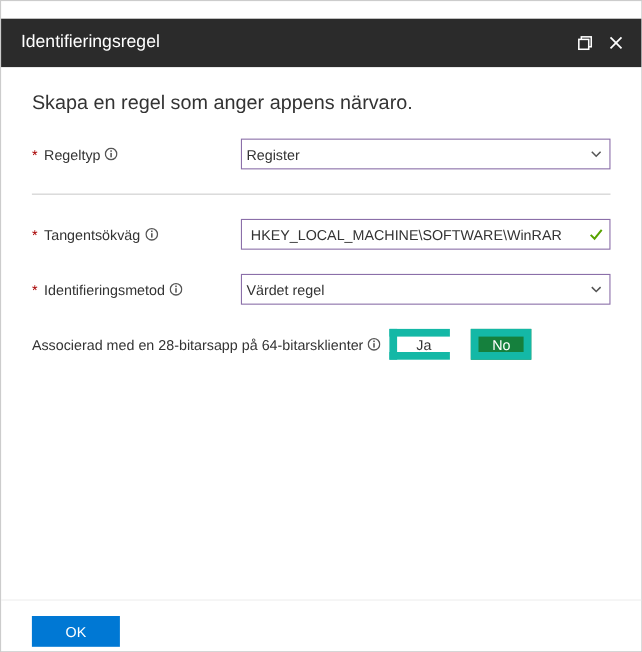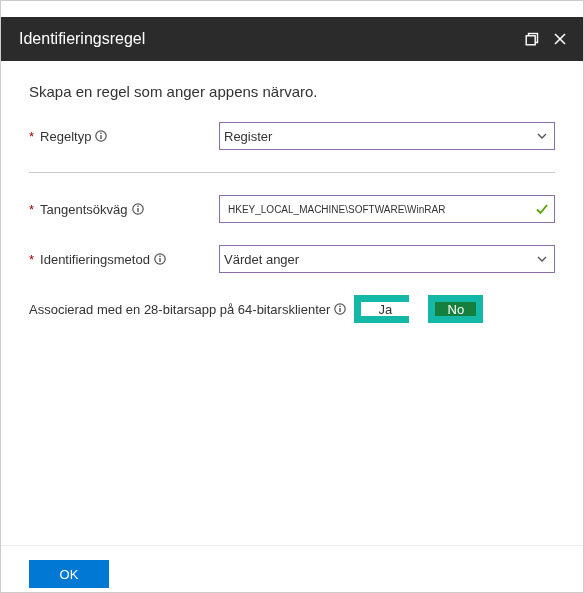--- a/index.html
+++ b/index.html
@@ -51,21 +51,21 @@
       cursor: pointer;
       color: #fff;
     }
     .content {
       flex: 1 1 auto;
       padding: 22px 28px 12px 28px;
       overflow: auto;
     }
     .desc {
       color: #333;
-      font-size: 15px;
+      font-size: 18px;
       margin-bottom: 22px;
     }
     .form-row {
       display: flex;
       align-items: center;
       margin-bottom: 22px;
     }
     .label-col {
       width: 190px;
       display: flex;
@@ -104,21 +104,21 @@
       position: absolute;
       right: 6px;
       top: 50%;
       transform: translateY(-50%);
     }
     .text-input {
       width: 100%;
       height: 28px;
       border: 1px solid #8b6fa9;
       padding: 0 30px 0 8px;
-      font-size: 10px;
+      font-size: 13px;
       color: #333;
       outline: none;
       font-family: inherit;
     }
     .text-input.plain {
       border: 1px solid #999;
     }
     .check-valid {
       position: absolute;
       right: 6px;
@@ -264,21 +264,21 @@
         <span class="info-icon">
           <svg width="12" height="12" viewBox="0 0 12 12">
               <circle cx="6" cy="6" r="5.2" fill="none" stroke="#555" stroke-width="1.2"></circle>
               <rect x="5.3" y="5" width="1.4" height="4" fill="#555"></rect>
               <rect x="5.3" y="2.6" width="1.4" height="1.4" fill="#555"></rect>
             </svg>
         </span>
       </div>
       <div class="field-col">
         <div class="select">
-          <span>Värdet anger</span>
+          <span>Värdet regel</span>
           <span class="chev">
             <svg width="12" height="12" viewBox="0 0 12 12">
                 <polyline points="2,4 6,8 10,4" fill="none" stroke="#555" stroke-width="1.4"></polyline>
               </svg>
           </span>
         </div>
       </div>
     </div>
 
     <div class="toggle-row">

